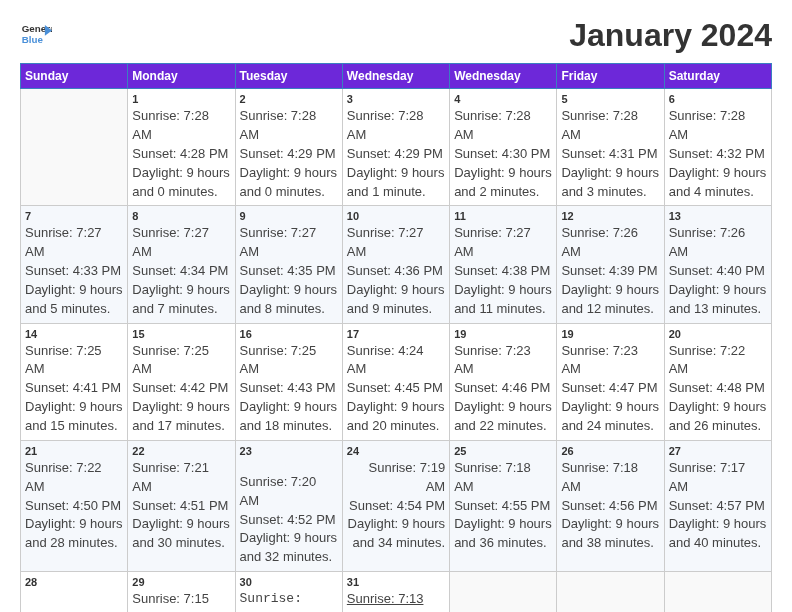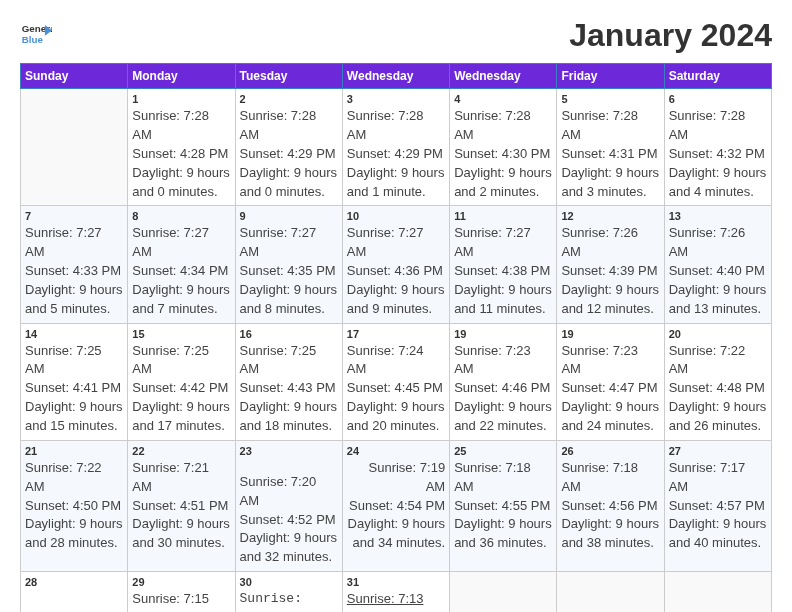--- a/index.html
+++ b/index.html
@@ -231,21 +231,21 @@
           </td>
           <td>
             <span class="day-number">16</span>
             <div class="day-info" style="white-space: pre-line;">Sunrise: 7:25 AM
 Sunset: 4:43 PM
 Daylight: 9 hours
 and 18 minutes.</div>
           </td>
           <td>
             <span class="day-number">17</span>
-            <div class="day-info" style="white-space: pre-line;">Sunrise: 7:24 AM
+            <div class="day-info" style="white-space: pre-line;">Sunrise: 4:24 AM
 Sunset: 4:45 PM
 Daylight: 9 hours
 and 20 minutes.</div>
           </td>
           <td>
             <span class="day-number">19</span>
             <div class="day-info" style="white-space: pre-line;">Sunrise: 7:23 AM
 Sunset: 4:46 PM
 Daylight: 9 hours
 and 22 minutes.</div>

